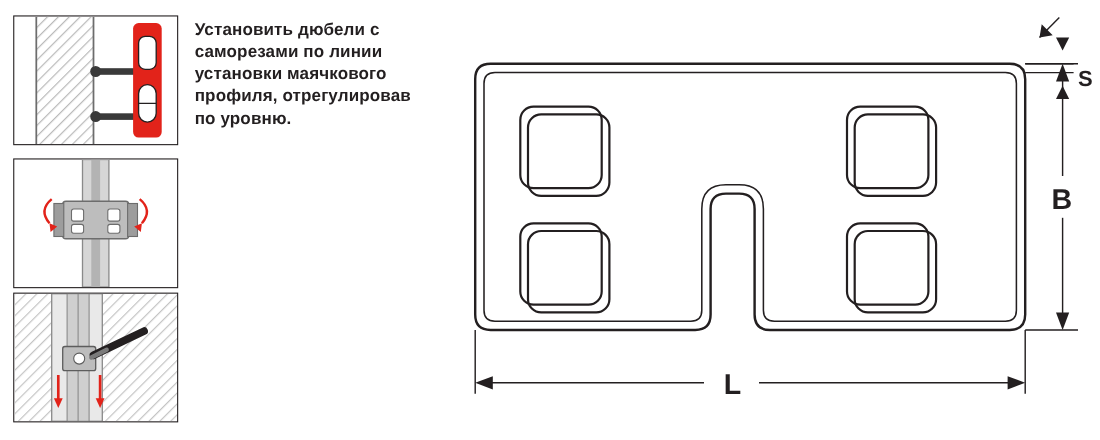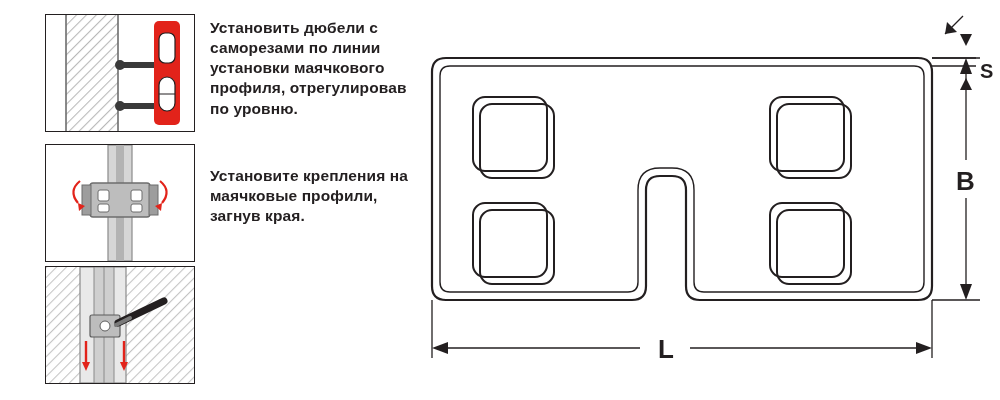--- a/index.html
+++ b/index.html
@@ -20,21 +20,20 @@
     height: 400px;
   }
 
   
   .steps {
     position: absolute;
     left: 0;
     top: 0;
     width: 400px;
     height: 400px;
-    margin-left: 33px;
   }
   .step {
     position: absolute;
     left: 12px;
     width: 380px;
     height: 118px;
   }
   .step-1 { top: 14px; }
   .step-2 { top: 144px; }
   .step-3 { top: 266px; }
@@ -136,21 +135,20 @@
 
           <rect x="36" y="40" width="9" height="30" fill="#9d9d9d" stroke="#6d6d6d" stroke-width="1"></rect>
           <rect x="103" y="40" width="9" height="30" fill="#9d9d9d" stroke="#6d6d6d" stroke-width="1"></rect>
 
           <path d="M34 36 q-12 10 -2 22" stroke="#e2231a" stroke-width="2.2" fill="none"></path>
           <path d="M32 58 l1 8 l6 -5 z" fill="#e2231a"></path>
           <path d="M114 36 q12 10 2 22" stroke="#e2231a" stroke-width="2.2" fill="none"></path>
           <path d="M116 58 l-1 8 l-6 -5 z" fill="#e2231a"></path>
         </svg>
       </div>
-      <div class="step-text">Установите крепления на маячковые профили, загнув края.</div>
     </div>
 
     <div class="step step-3">
       <div class="step-figure">
         <svg width="148" height="116" viewBox="0 0 148 116">
           <defs>
             <pattern id="hatch3" width="7" height="7" patternTransform="rotate(45)" patternUnits="userSpaceOnUse">
               <line x1="0" y1="0" x2="0" y2="7" stroke="#c4c4c4" stroke-width="2.2"></line>
             </pattern>
           </defs>

